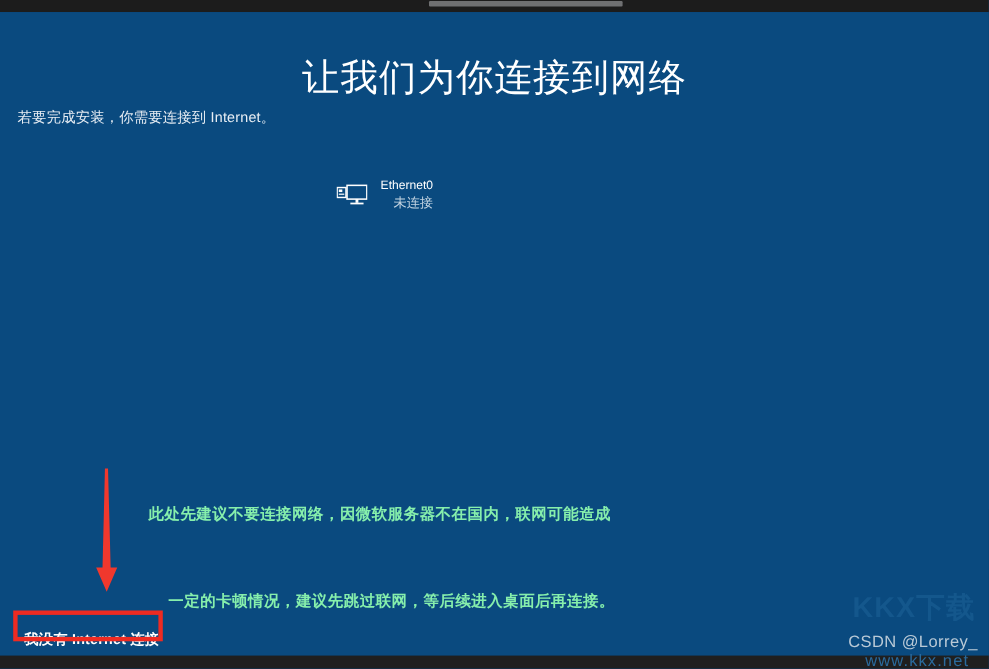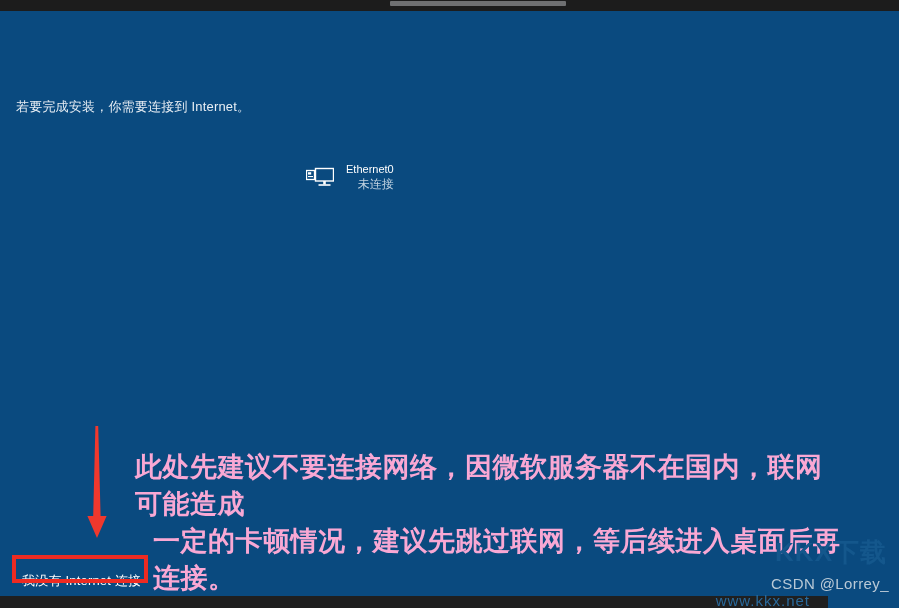--- a/index.html
+++ b/index.html
@@ -27,21 +27,21 @@
   .top-scroll-sliver {
     position: absolute;
     left: 390px; top: 1px;
     width: 176px; height: 5px;
     background: #6f7072;
     border-radius: 1px;
   }
   .bottom-strip {
     position: absolute;
     left: 0; bottom: 0;
-    width: 828px; height: 12px;
+    width: 899px; height: 12px;
     background: #1f1f1f;
   }
 
   
   .oobe {
     position: absolute;
     left: 0; top: 11px;
     width: 899px; height: 585px;
     background: #0a4a7f;
   }
@@ -107,43 +107,43 @@
     white-space: nowrap;
   }
   .annot-note {
     left: 191px; top: 252px;
     font-size: 18px;
   }
   .annot-para {
     position: absolute;
     left: 135px; top: 449px;
     width: 710px;
-    color: #f9a8d4;
-    font-size: 27px;
+    color: #86efac;
+    font-size: 14px;
     font-weight: 700;
     line-height: 37px;
     letter-spacing: 0.5px;
   }
   .annot-para .l1 { display: block; }
-  .annot-para .l2 { display: block; padding-left: 18px; }
+  .annot-para .l2 { display: block; padding-left: 18px; margin-top: 42px; }
 
   
   .arrow {
     position: absolute;
     left: 78px; top: 424px;
     width: 38px; height: 116px;
   }
 
   
   .no-internet-link {
     position: absolute;
     left: 22px; top: 561px;
     color: #ffffff;
     font-size: 13px;
-    font-weight: 400;
+    font-weight: 700;
     text-decoration: none;
     letter-spacing: 0.2px;
     white-space: nowrap;
   }
   .highlight-box {
     position: absolute;
     left: 12px; top: 555px;
     width: 136px; height: 28px;
     border: 4px solid #ee2b22;
     box-sizing: border-box;
@@ -182,20 +182,21 @@
 <body>
 
 <div id="screen">
 
   <div class="top-strip">
     <div class="top-scroll-sliver"></div>
   </div>
 
   <div class="oobe">
 
+    <div class="page-title">让我们为你连接到网络</div>
 
     <div class="page-subtitle">若要完成安装，你需要连接到 Internet。</div>
 
     <div class="net-list">
       <div class="net-item">
         <span class="net-icon-wrap">
           <svg class="net-icon" viewBox="0 0 28 24" xmlns="http://www.w3.org/2000/svg">
 
             <rect x="0.5" y="5.5" width="8" height="9" fill="none" stroke="#ffffff" stroke-width="1.3"></rect>
             <rect x="2" y="7.2" width="3.2" height="2.4" fill="#ffffff"></rect>

